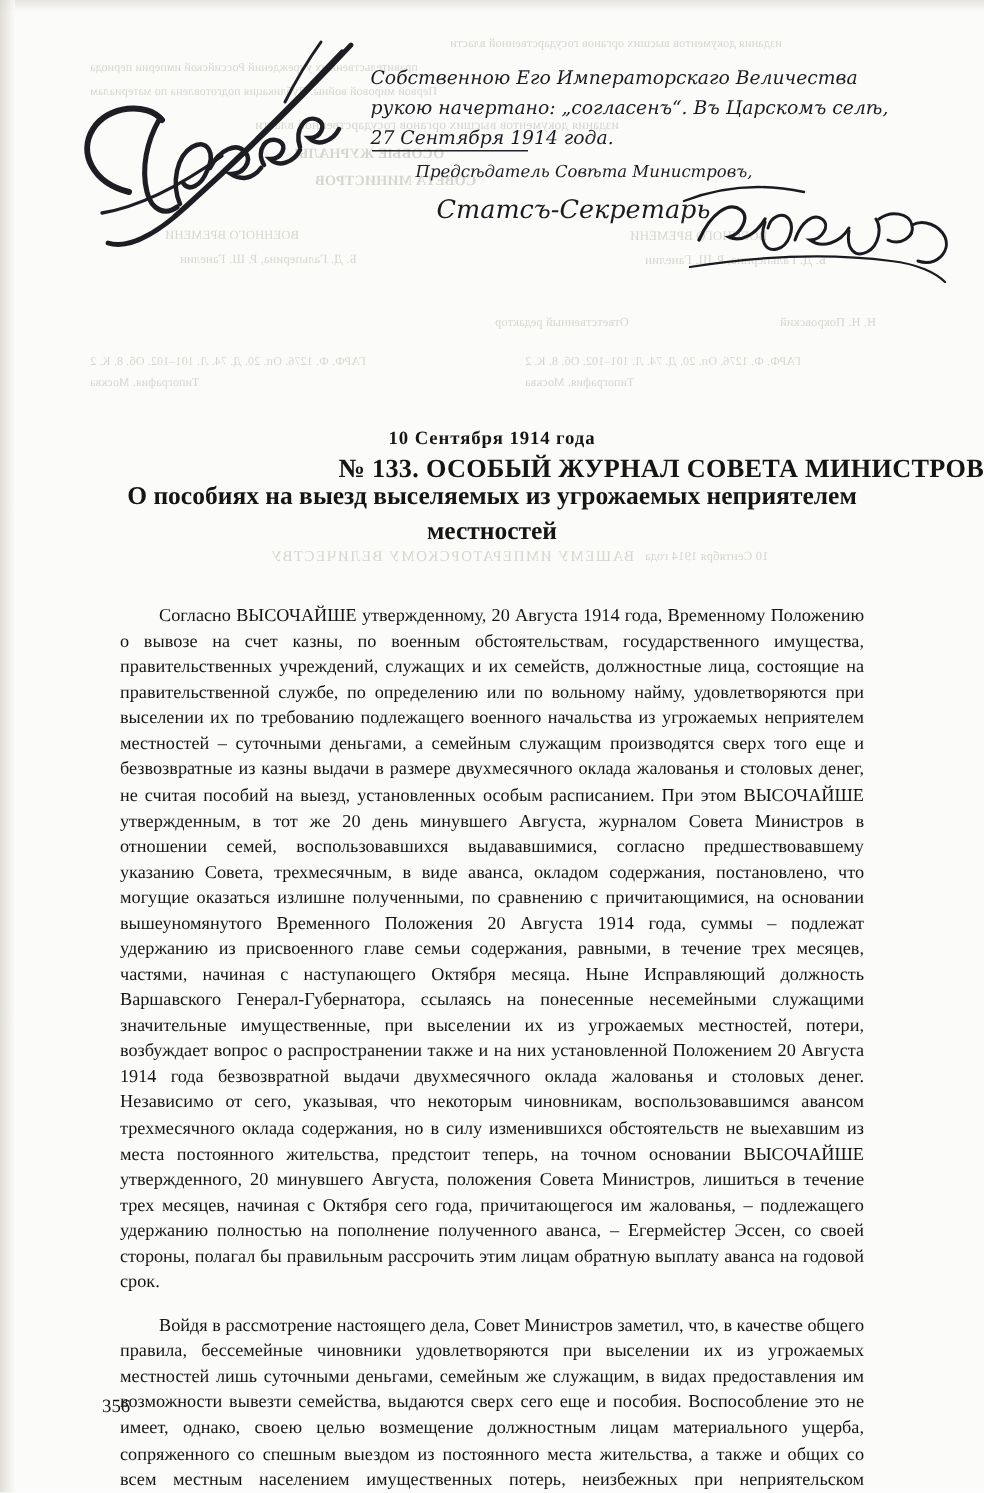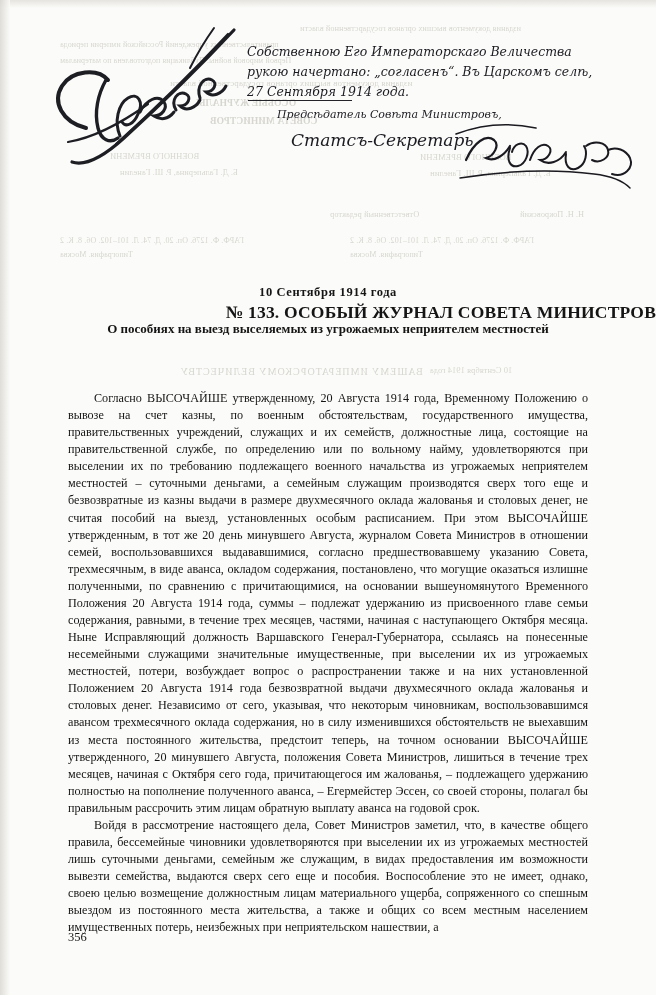--- a/index.html
+++ b/index.html
@@ -109,39 +109,39 @@
     text-align: center;
     font-size: 12.5px;
     font-weight: bold;
     letter-spacing: .6px;
   }
   .doc-subject {
     position: absolute;
     left: 60px; right: 60px;
     top: 320px;
     text-align: center;
-    font-size: 13px;
+    font-size: 17px;
     font-weight: bold;
     line-height: 1.35;
   }
 
   
   .body-text {
     position: absolute;
     left: 68px;
     top: 390px;
     width: 520px;
     font-size: 12.15px;
     line-height: 1.405;
     text-align: justify;
     text-justify: inter-word;
     color: #141414;
   }
   .body-text p {
-    margin: 0;
+    margin: 12px;
     text-indent: 26px;
   }
   .folio {
     position: absolute;
     left: 68px;
     top: 930px;
     font-size: 12.5px;
   }
   .scan-edge-left {
     position: absolute;

